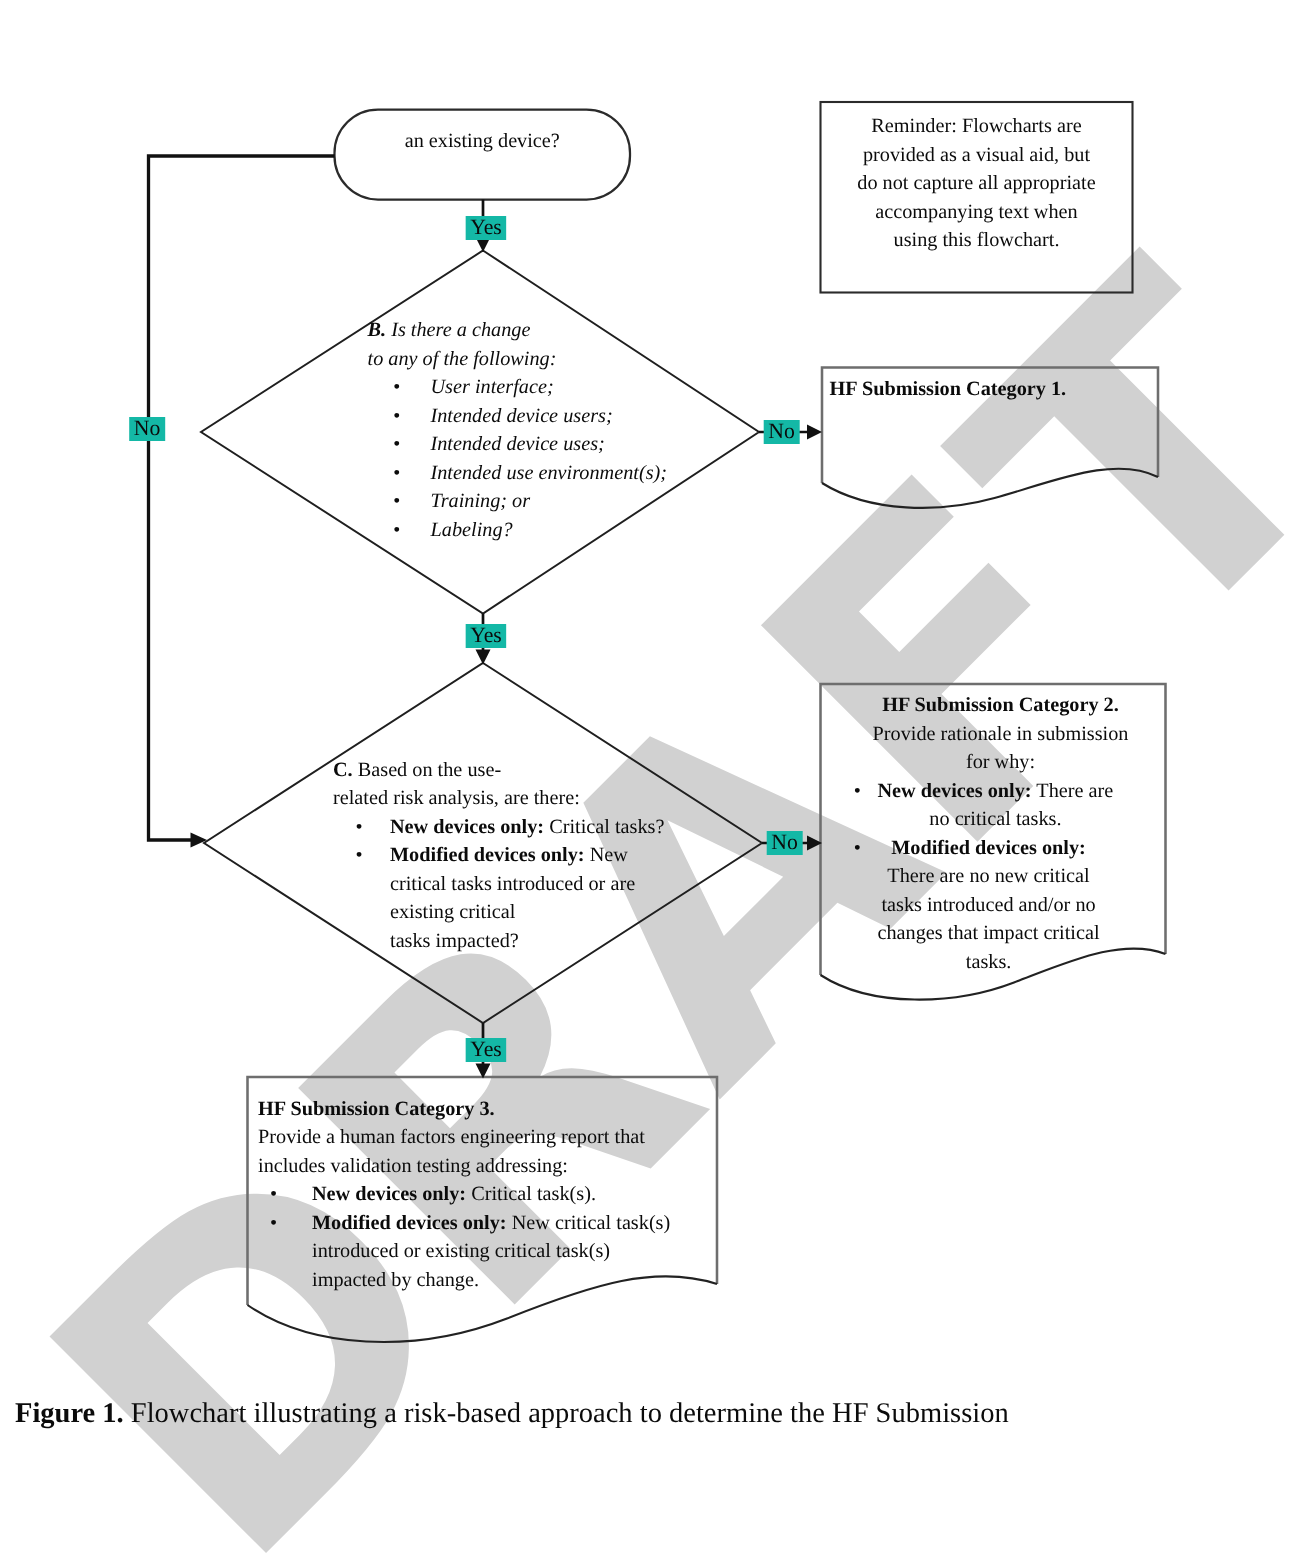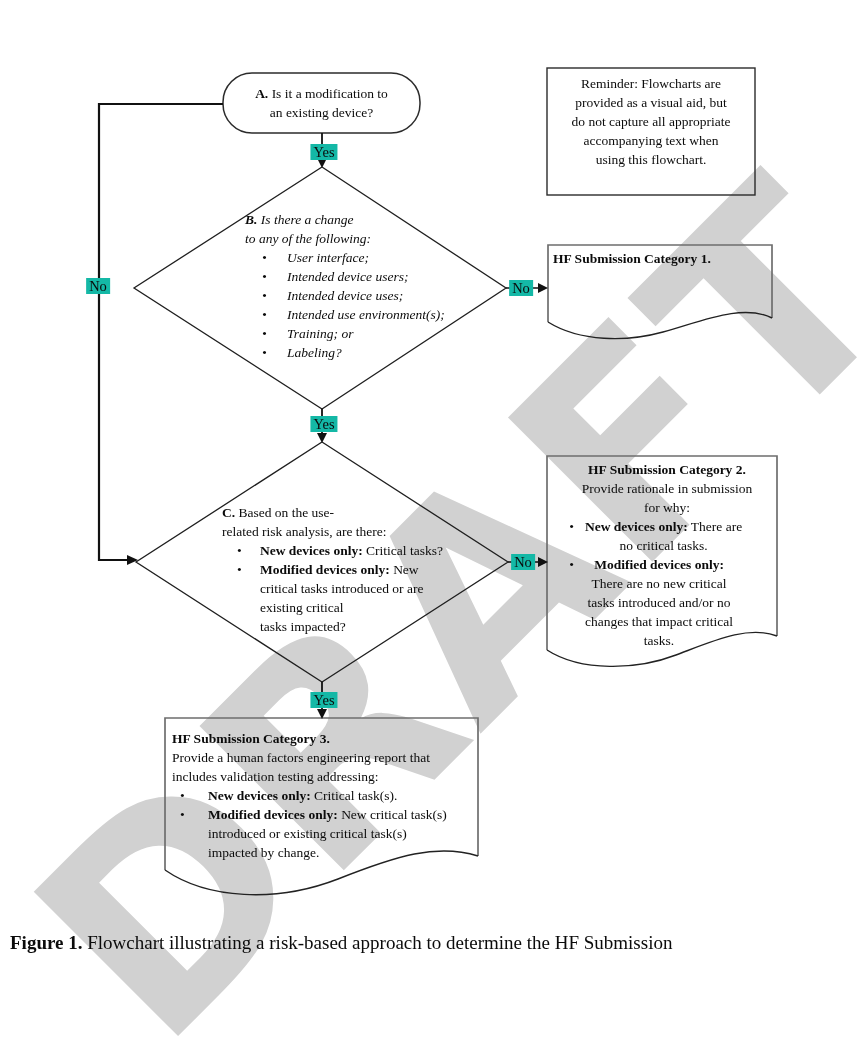--- a/index.html
+++ b/index.html
@@ -68,21 +68,20 @@
     <polygon points="317,433 327,433 322,443" fill="#111"></polygon>
 
     <path d="M508,562 L540,562" stroke="#111" stroke-width="1.6"></path>
     <polygon points="538,557 538,567 548,562" fill="#111"></polygon>
 
     <path d="M322,682 L322,711" stroke="#111" stroke-width="1.8"></path>
     <polygon points="317,709 327,709 322,719" fill="#111"></polygon>
   </svg>
 
   <div class="txt ctr" style="left:223px;top:84px;width:197px;">
-    <div class="nw"><span class="b">A.</span><span> Is it a modification to</span></div>
     <div class="nw">an existing device?</div>
   </div>
 
   <div class="txt ctr" style="left:547px;top:74px;width:208px;">
     <div class="nw">Reminder: Flowcharts are</div>
     <div class="nw">provided as a visual aid, but</div>
     <div class="nw">do not capture all appropriate</div>
     <div class="nw">accompanying text when</div>
     <div class="nw">using this flowchart.</div>
   </div>

